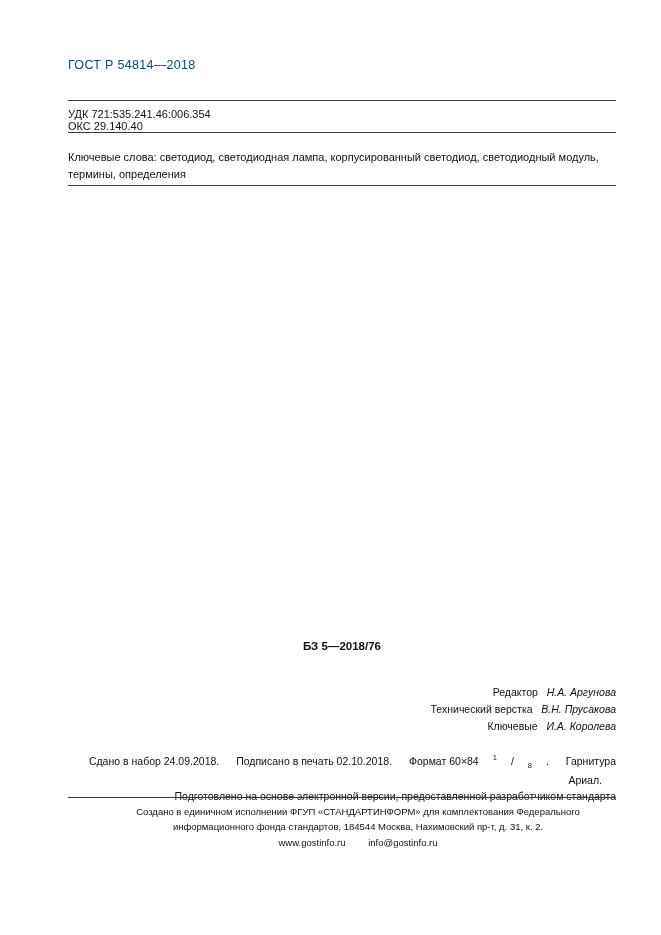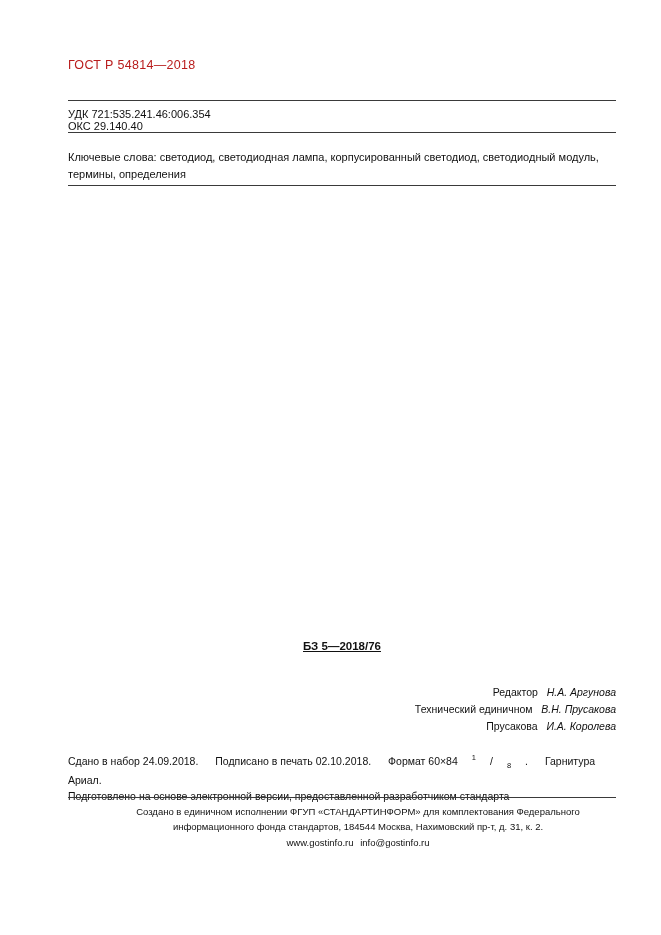--- a/index.html
+++ b/index.html
@@ -26,21 +26,21 @@
     width: 548px;
     height: 935px;
   }
 
   .doc-header {
     position: absolute;
     top: 58px;
     left: 0;
     font-size: 12.5px;
     letter-spacing: 0.3px;
-    color: #b91c1c;
+    color: #0c4a6e;
   }
 
   .rule {
     position: absolute;
     left: 0;
     width: 548px;
     height: 0;
     border-top: 1px solid #3a3a3a;
   }
   .rule-top    { top: 100px; }
@@ -72,21 +72,20 @@
 
   .bz-code {
     position: absolute;
     top: 640px;
     left: 0;
     width: 548px;
     text-align: center;
     font-size: 11.5px;
     font-weight: bold;
     color: #111;
-    text-decoration: underline;
   }
 
   .credits {
     position: absolute;
     top: 684px;
     left: 0;
     width: 548px;
     text-align: right;
     font-size: 10.5px;
     line-height: 1.62;
@@ -94,41 +93,41 @@
   }
   .credits .name {
     font-style: italic;
   }
 
   .print-info {
     position: absolute;
     top: 752px;
     left: 0;
     width: 548px;
-    text-align: left;
+    text-align: right;
     font-size: 10.5px;
     line-height: 1.6;
     color: #111;
   }
   .print-line-1 span { margin-right: 14px; }
   .print-line-2 span { margin-right: 14px; }
   .sup { font-size: 7.5px; vertical-align: super; }
   .sub { font-size: 7.5px; vertical-align: sub; }
 
   .footer-note {
     position: absolute;
     top: 804px;
     left: 16px;
     width: 548px;
     text-align: center;
     font-size: 9.5px;
     line-height: 1.62;
     color: #111;
   }
-  .footer-note .contacts span { margin: 0 2px; }
+  .footer-note .contacts span { margin: 0 10px; }
 </style>
 </head>
 <body>
 
 <div class="page">
   <div class="page-inner">
 
     <div class="doc-header">ГОСТ Р 54814—2018</div>
 
     <div class="rule rule-top"></div>
@@ -146,26 +145,26 @@
 
     <div class="bz-code">БЗ 5—2018/76</div>
 
     <div class="credits">
       <div>
         <span>Редактор</span>
         &nbsp;
         <span class="name">Н.А. Аргунова</span>
       </div>
       <div>
-        <span>Технический единичном</span>
+        <span>Технический верстка</span>
         &nbsp;
         <span class="name">В.Н. Прусакова</span>
       </div>
       <div>
-        <span>Прусакова</span>
+        <span>Ключевые</span>
         &nbsp;
         <span class="name">И.А. Королева</span>
       </div>
     </div>
 
     <div class="print-info">
       <div class="print-line-1">
         <span>Сдано в набор 24.09.2018.</span>
         <span>Подписано в печать 02.10.2018.</span>
         <span><span>Формат 60×84</span><span class="sup">1</span><span>/</span><span class="sub">8</span>.</span>

